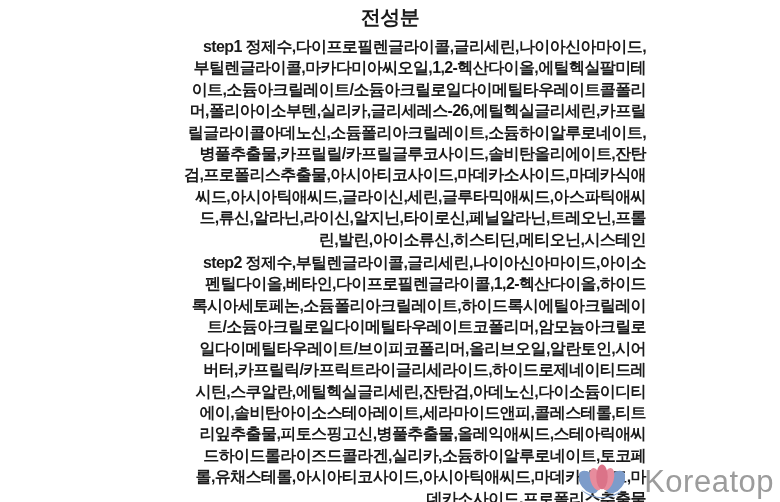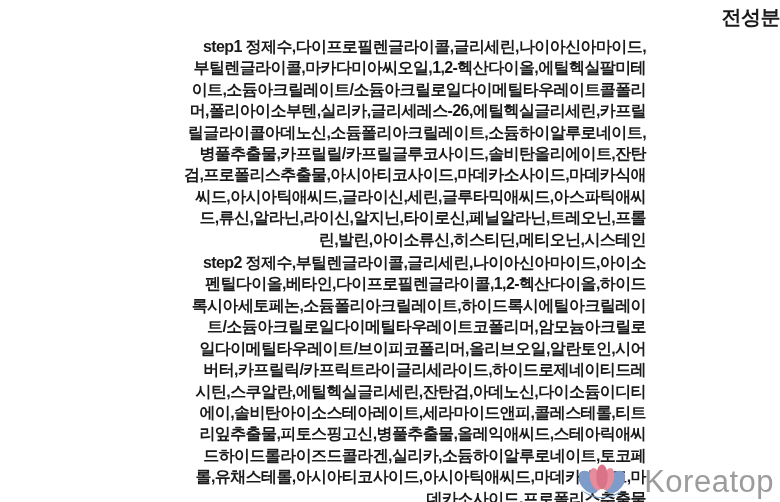--- a/index.html
+++ b/index.html
@@ -14,21 +14,21 @@
     font-family: "Liberation Sans", sans-serif;
   }
   .page {
     position: relative;
     width: 780px;
     height: 502px;
     background: #ffffff;
   }
   .doc-title {
     padding-top: 5px;
-    text-align: right;
+    text-align: center;
     font-size: 20px;
     font-weight: 700;
     line-height: 24px;
     color: #1a1a1a;
     letter-spacing: -0.5px;
   }
   .ingredients-para {
     width: 512px;
     margin: 0 auto;
     text-align: right;

